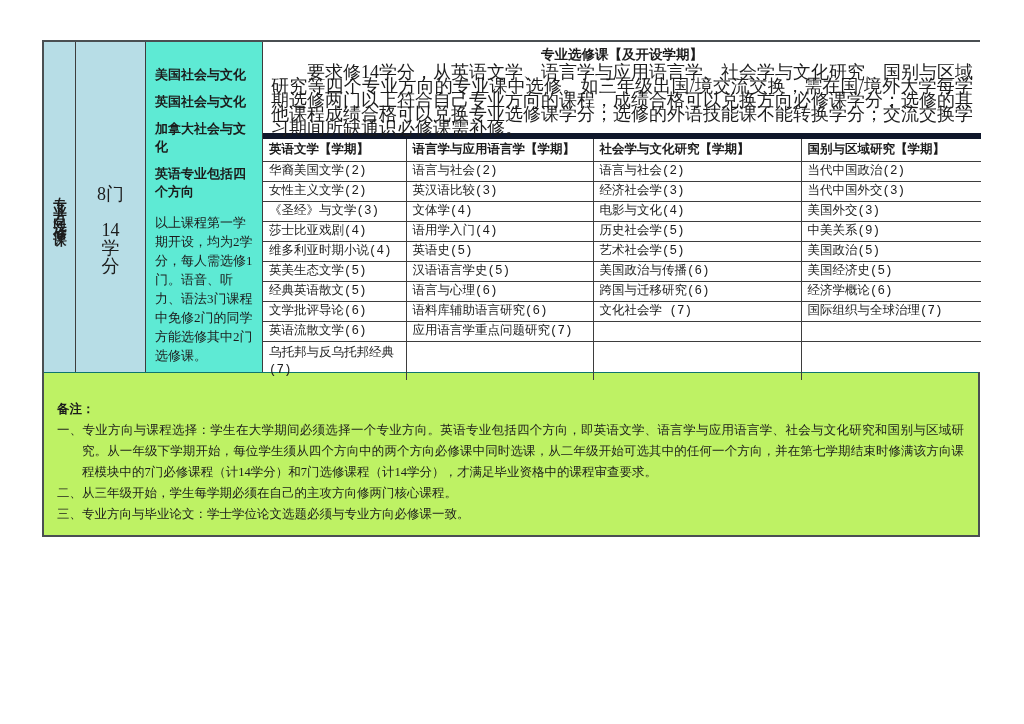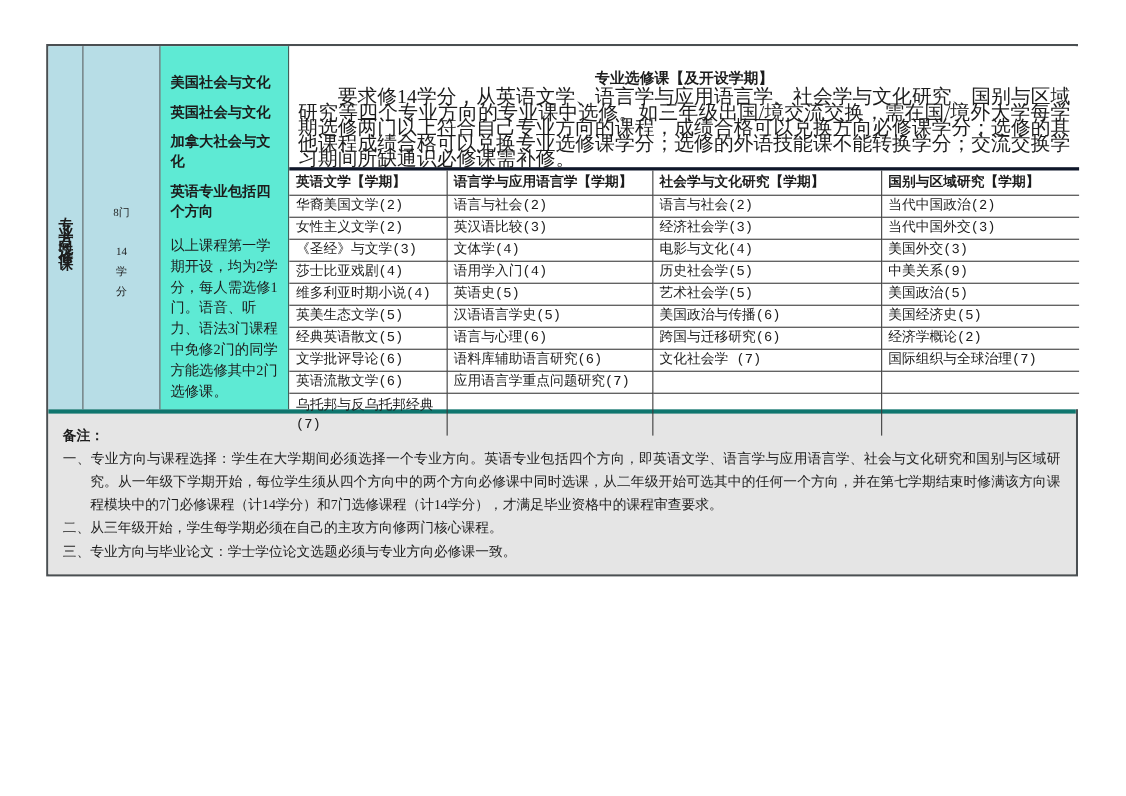--- a/index.html
+++ b/index.html
@@ -31,38 +31,38 @@
     font-weight: bold; font-size: 13.5px; letter-spacing: 6px;
   }
 
   .count-col {
     width: 70px; flex: 0 0 70px;
     background: #b7dde6;
     border-right: 1px solid #3d3d3d;
     display: flex; align-items: center; justify-content: center;
     text-align: center;
   }
-  .count-text { white-space: pre-line; font-size: 10px; line-height: 18px; margin-top: 46px; }
+  .count-text { white-space: pre-line; font-size: 18px; line-height: 18px; margin-top: 46px; }
 
   .list-col {
     width: 117px; flex: 0 0 117px;
     background: #5eead4;
     border-right: 1px solid #3d3d3d;
     padding: 24px 8px 6px 9px;
     font-size: 13px;
   }
   .list-col .course-name { font-weight: bold; line-height: 18px; margin-bottom: 9px; }
   .list-col .course-list-note { margin-top: 12px; line-height: 19px; }
 
   .electives-col { flex: 1 1 auto; display: flex; flex-direction: column; background: #fff; }
 
   .elect-header {
-    border-bottom: 3px solid #0f172a;
+    border-bottom: 6px solid #0f172a;
     padding: 4px 8px 3px 8px;
-    height: 97px; flex: 0 0 97px; margin-top: 16px;
+    height: 97px; flex: 0 0 97px;
   }
   .elect-title { text-align: center; font-weight: bold; font-size: 13.5px; line-height: 18px; }
   .elect-intro { font-size: 18px; line-height: 14px; text-indent: 2em; text-align: justify; margin-top: 1px; }
 
   table.elect-table {
     border-collapse: collapse; width: 100%; flex: 1 1 auto;
     table-layout: fixed;
   }
   .elect-table th, .elect-table td {
     border: 1px solid #3d3d3d;
@@ -74,24 +74,24 @@
   .elect-table th { font-weight: bold; text-align: left; height: 22px; }
   .elect-table td { text-align: left; height: 20px; line-height: 17px; font-family: Liberation Mono, monospace; }
   .elect-table th:first-child, .elect-table td:first-child { border-left: none; }
   .elect-table th:last-child, .elect-table td:last-child { border-right: none; }
   .elect-table thead th { border-top: none; }
   .elect-table tr:last-child td { border-bottom: none; }
   .elect-table tr.tall-row td { height: 30px; vertical-align: top; padding-top: 3px; }
 
   
   .notes-row {
-    border-top: 4px solid #0f766e;
-    background: #e5e5e5;
+    border-top: 1px solid #0f766e;
+    background: #bef264;
     min-height: 138px;
-    padding: 10px 14px 10px 13px;
+    padding: 26px 14px 10px 13px;
     font-size: 12.5px;
   }
   .notes-label { font-weight: bold; line-height: 21px; }
   .note-item { line-height: 21px; padding-left: 2em; text-indent: -2em; text-align: justify; }
 </style>
 </head>
 <body>
 
 <div class="page">
   <div class="doc-table">
@@ -173,21 +173,21 @@
             <tr>
               <td>英美生态文学(5)</td>
               <td>汉语语言学史(5)</td>
               <td>美国政治与传播(6)</td>
               <td>美国经济史(5)</td>
             </tr>
             <tr>
               <td>经典英语散文(5)</td>
               <td>语言与心理(6)</td>
               <td>跨国与迁移研究(6)</td>
-              <td>经济学概论(2)</td>
+              <td>经济学概论(6)</td>
             </tr>
             <tr>
               <td>文学批评导论(6)</td>
               <td>语料库辅助语言研究(6)</td>
               <td>文化社会学 (7)</td>
               <td>国际组织与全球治理(7)</td>
             </tr>
             <tr>
               <td>英语流散文学(6)</td>
               <td>应用语言学重点问题研究(7)</td>

